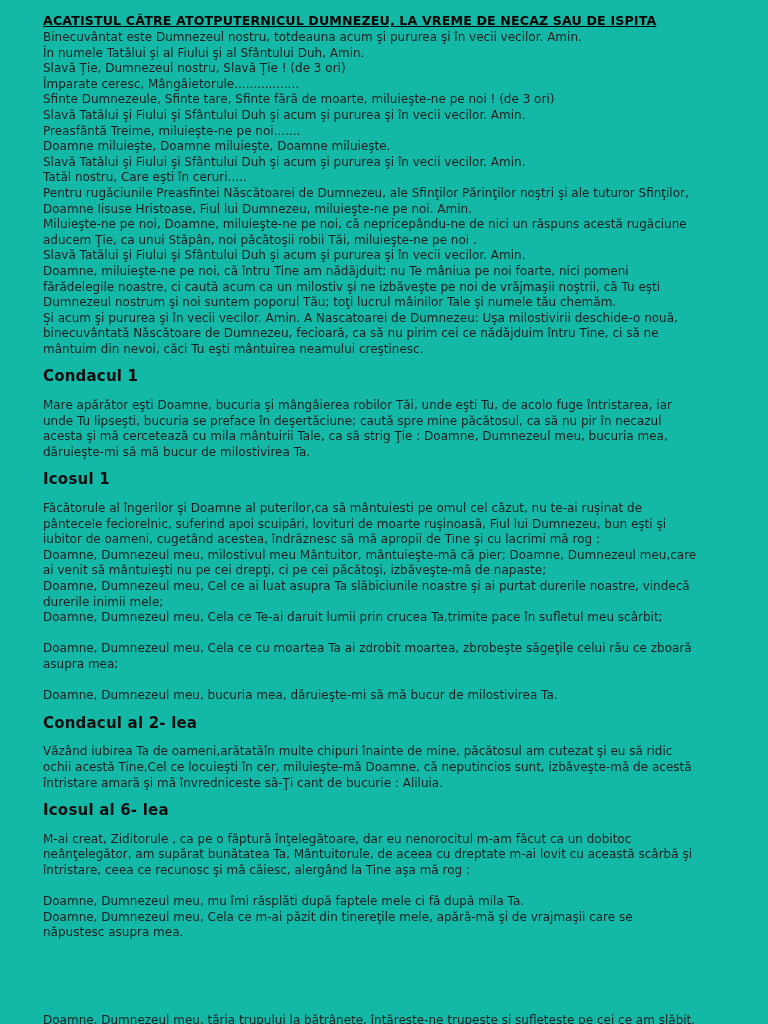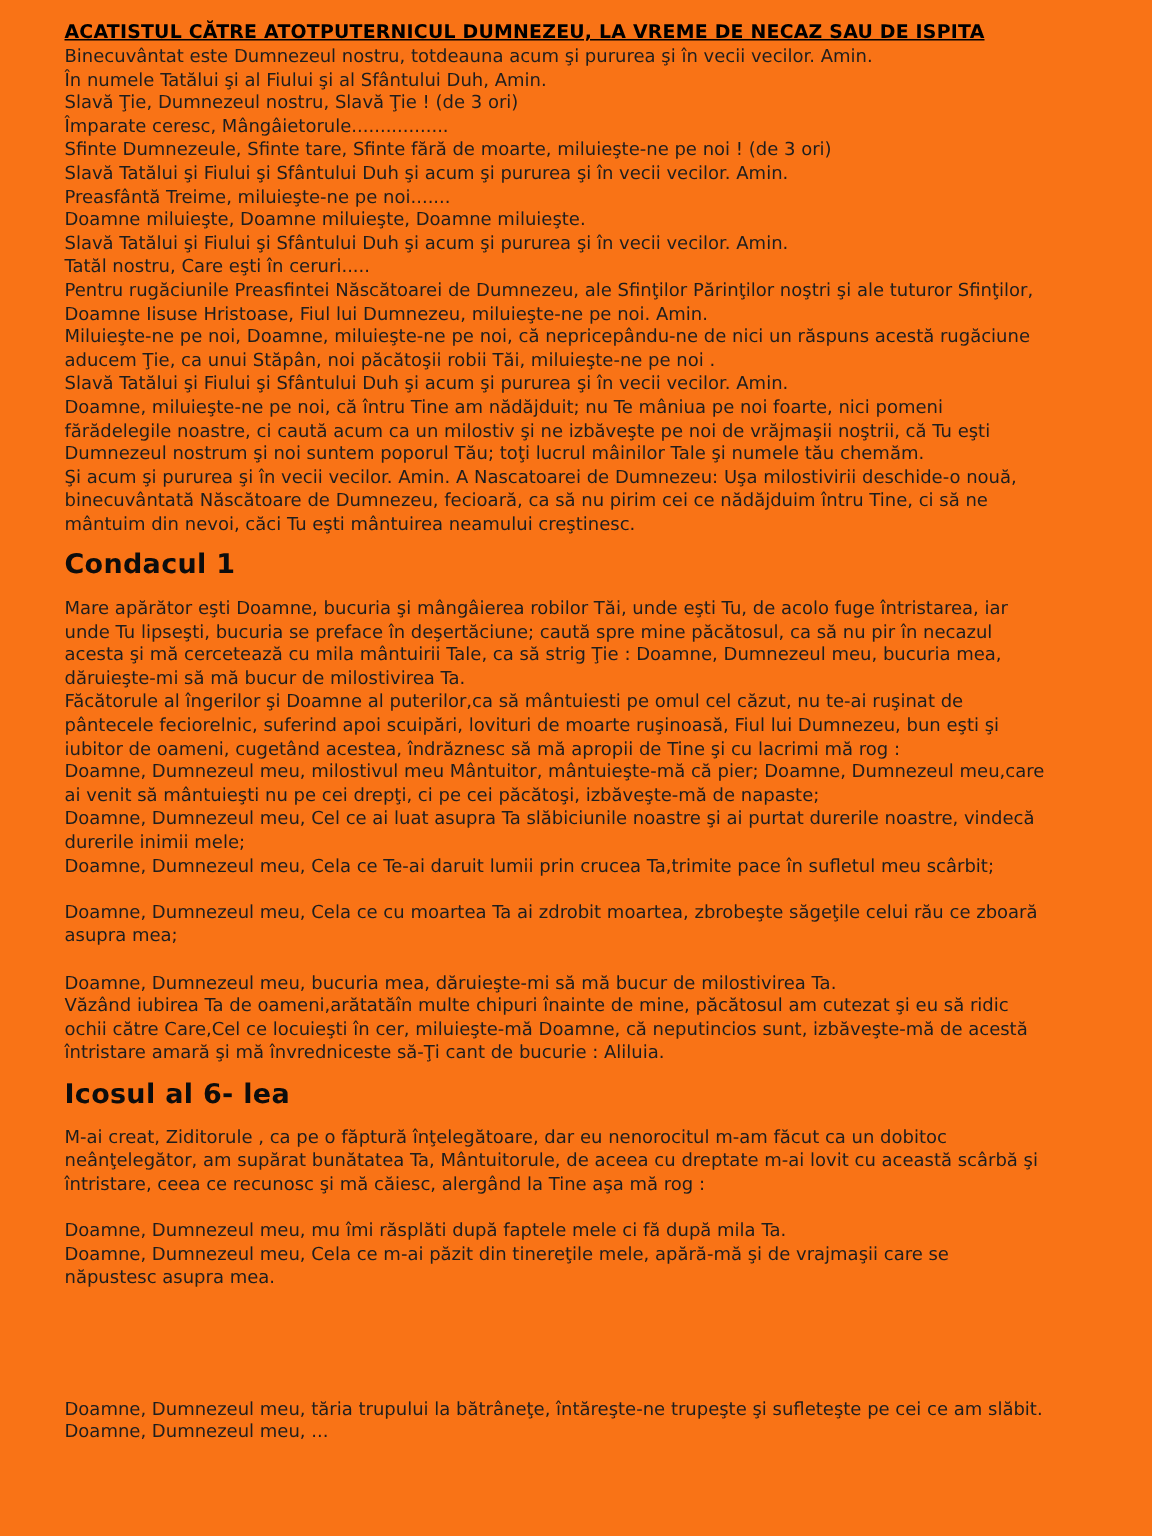--- a/index.html
+++ b/index.html
@@ -11,21 +11,21 @@
     width: 768px;
     height: 1024px;
     overflow: hidden;
   }
   .page {
     box-sizing: border-box;
     width: 768px;
     height: 1024px;
     overflow: hidden;
     padding: 12px 18px 0 43px;
-    background: #f97316;
+    background: #14b8a6;
     font-family: "DejaVu Sans", "Liberation Sans", sans-serif;
     font-size: 12px;
     line-height: 15.6px;
     color: #1e1e1e;
     -webkit-font-smoothing: antialiased;
   }
   .doc-title {
     font-size: 12.6px;
     font-weight: bold;
     color: #000000;
@@ -35,21 +35,21 @@
     line-height: 18px;
     white-space: nowrap;
   }
   .block {
     white-space: pre-line;
     margin: 0;
   }
   .opening {
   }
   .section-heading {
-    font-size: 18px;
+    font-size: 15px;
     font-weight: bold;
     color: #0d0d0d;
     margin: 12px 0 13px 0;
     line-height: 15.6px;
     letter-spacing: 0.2px;
   }
   .final-line {
     margin-top: 72px;
   }
   .clipped-line {
@@ -84,36 +84,38 @@
 Şi acum şi pururea şi în vecii vecilor. Amin. A Nascatoarei de Dumnezeu: Uşa milostivirii deschide-o nouă,
 binecuvântată Născătoare de Dumnezeu, fecioară, ca să nu pirim cei ce nădăjduim întru Tine, ci să ne
 mântuim din nevoi, căci Tu eşti mântuirea neamului creştinesc.</div>
 
   <h2 class="section-heading">Condacul 1</h2>
   <div class="block">Mare apărător eşti Doamne, bucuria şi mângâierea robilor Tăi, unde eşti Tu, de acolo fuge întristarea, iar
 unde Tu lipseşti, bucuria se preface în deşertăciune; caută spre mine păcătosul, ca să nu pir în necazul
 acesta şi mă cercetează cu mila mântuirii Tale, ca să strig Ţie : Doamne, Dumnezeul meu, bucuria mea,
 dăruieşte-mi să mă bucur de milostivirea Ta.</div>
 
+  <h2 class="section-heading">Icosul 1</h2>
   <div class="block">Făcătorule al îngerilor şi Doamne al puterilor,ca să mântuiesti pe omul cel căzut, nu te-ai ruşinat de
 pântecele feciorelnic, suferind apoi scuipări, lovituri de moarte ruşinoasă, Fiul lui Dumnezeu, bun eşti şi
 iubitor de oameni, cugetând acestea, îndrăznesc să mă apropii de Tine şi cu lacrimi mă rog :
 Doamne, Dumnezeul meu, milostivul meu Mântuitor, mântuieşte-mă că pier; Doamne, Dumnezeul meu,care
 ai venit să mântuieşti nu pe cei drepţi, ci pe cei păcătoşi, izbăveşte-mă de napaste;
 Doamne, Dumnezeul meu, Cel ce ai luat asupra Ta slăbiciunile noastre şi ai purtat durerile noastre, vindecă
 durerile inimii mele;
 Doamne, Dumnezeul meu, Cela ce Te-ai daruit lumii prin crucea Ta,trimite pace în sufletul meu scârbit;
 
 Doamne, Dumnezeul meu, Cela ce cu moartea Ta ai zdrobit moartea, zbrobeşte săgeţile celui rău ce zboară
 asupra mea;
 
 Doamne, Dumnezeul meu, bucuria mea, dăruieşte-mi să mă bucur de milostivirea Ta.</div>
 
+  <h2 class="section-heading">Condacul al 2- lea</h2>
   <div class="block">Văzând iubirea Ta de oameni,arătatăîn multe chipuri înainte de mine, păcătosul am cutezat şi eu să ridic
-ochii către Care,Cel ce locuieşti în cer, miluieşte-mă Doamne, că neputincios sunt, izbăveşte-mă de acestă
+ochii acestă Tine,Cel ce locuieşti în cer, miluieşte-mă Doamne, că neputincios sunt, izbăveşte-mă de acestă
 întristare amară şi mă învredniceste să-Ţi cant de bucurie : Aliluia.</div>
 
   <h2 class="section-heading">Icosul al 6- lea</h2>
   <div class="block">M-ai creat, Ziditorule , ca pe o făptură înţelegătoare, dar eu nenorocitul m-am făcut ca un dobitoc
 neânţelegător, am supărat bunătatea Ta, Mântuitorule, de aceea cu dreptate m-ai lovit cu această scârbă şi
 întristare, ceea ce recunosc şi mă căiesc, alergând la Tine aşa mă rog :
 
 Doamne, Dumnezeul meu, mu îmi răsplăti după faptele mele ci fă după mila Ta.
 Doamne, Dumnezeul meu, Cela ce m-ai păzit din tinereţile mele, apără-mă şi de vrajmaşii care se
 năpustesc asupra mea.</div>

